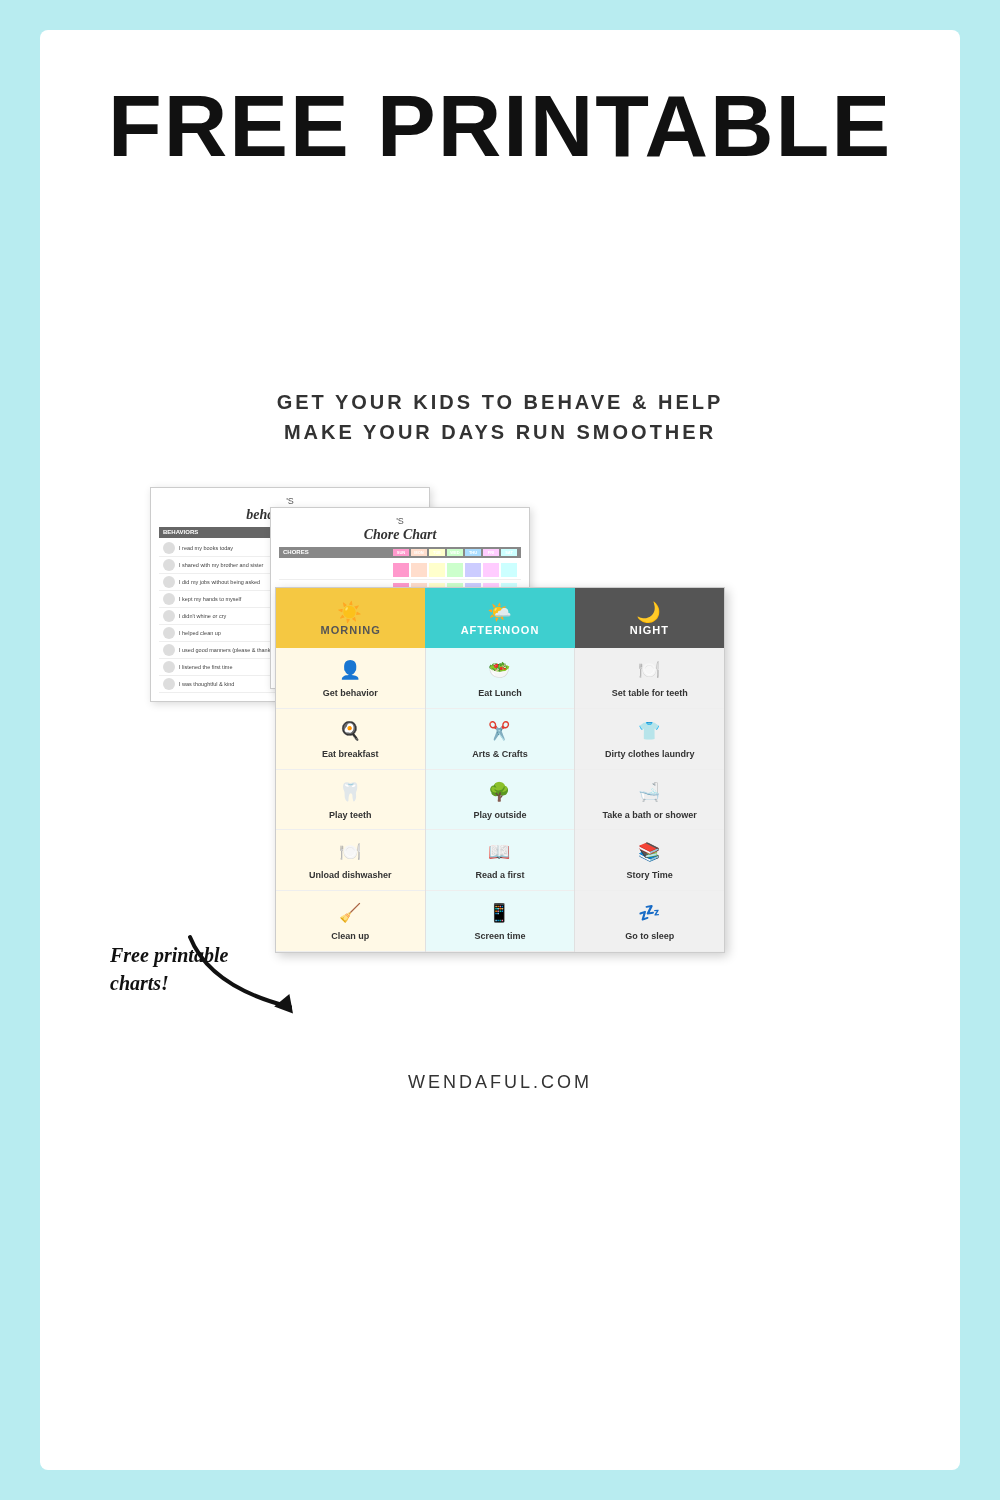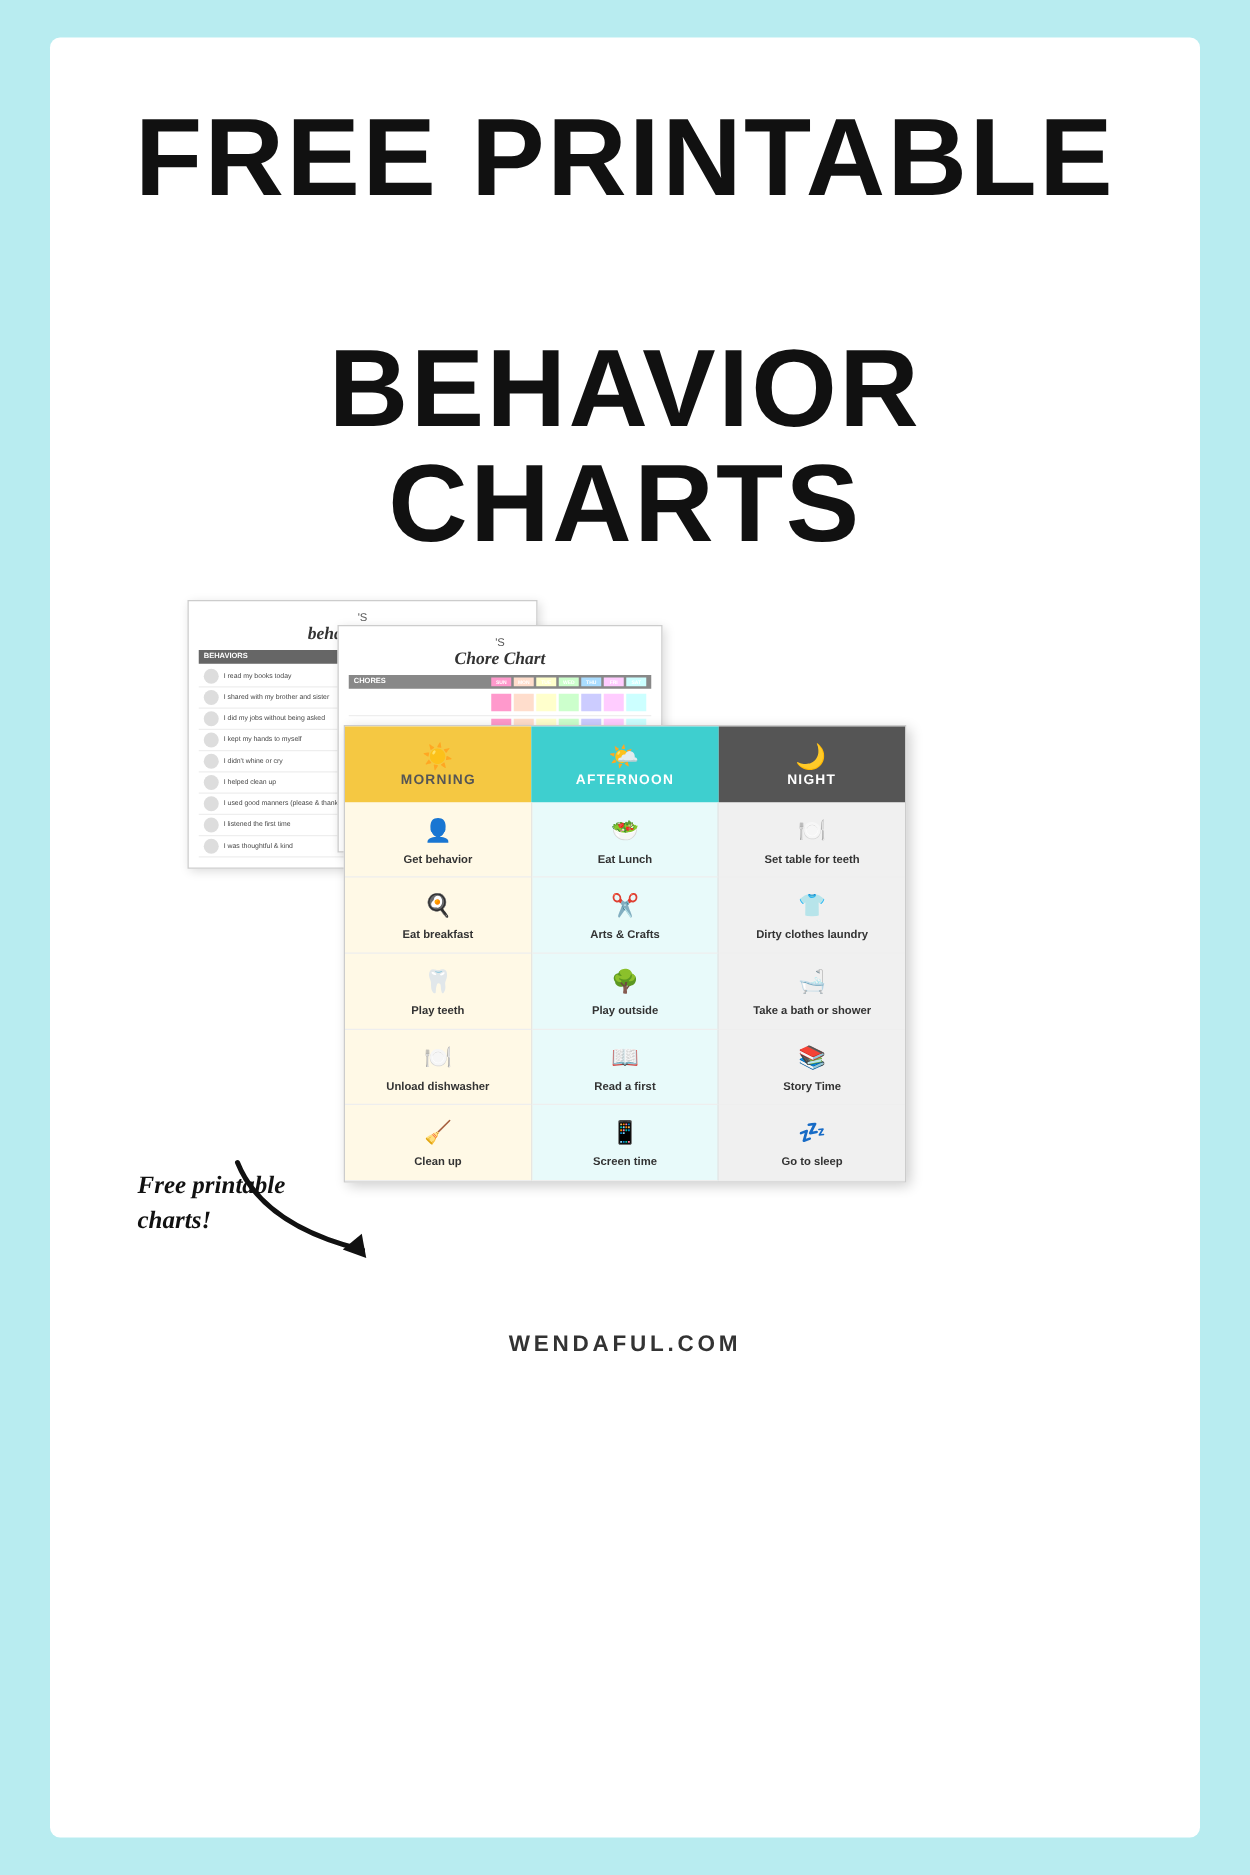--- a/index.html
+++ b/index.html
@@ -291,23 +291,26 @@
 
   </style>
 </head>
 <body>
 
 <div class="page-container">
 
   <h1 class="main-title">
     <span>FREE PRINTABLE</span><br>
     <br>
-    <span>BEHAVIOR CHARTS</span><br>
+    <br>
   </h1>
 
+  <p class="subtitle">
+    GET YOUR KIDS TO BEHAVE &amp; HELP<br>MAKE YOUR DAYS RUN SMOOTHER
+  </p>
 
   <div class="image-wrapper">
 
     <div class="behavior-chart" style="position:absolute; top:0; left:50px; width:280px; z-index:1;">
       <div class="behavior-chart-title-row">'S</div>
       <div class="behavior-chart-title">behavior Chart</div>
       <div class="behavior-chart-header">
         <span class="bch-behaviors">BEHAVIORS</span>
         <div class="bch-days">
           <span class="bch-day" style="background:#f9c;padding:1px;font-size:4px;">SUN</span>
@@ -620,15 +623,15 @@
       Free printable<br>charts!
     </div>
 
     <svg class="arrow-svg" style="position:absolute; bottom:20px; left:80px; z-index:10;" width="130" height="100" viewBox="0 0 130 100">
       <path d="M 10 10 Q 30 60 110 80" stroke="#111" stroke-width="4" fill="none" stroke-linecap="round"></path>
       <polygon points="105,68 115,85 95,85" fill="#111" transform="rotate(20, 110, 80)"></polygon>
     </svg>
 
   </div>
 
-  <div class="website-footer" style="margin-top:10px; padding: 15px 0; width:100%; text-align:center; font-size:18px; letter-spacing:3px; font-weight:700; color:#333;">WENDAFUL.COM</div>
+  <div class="website-footer" style="margin-top:10px; padding: 15px 0; width:100%; text-align:center; font-size:18px; letter-spacing:3px; font-weight:400; color:#333;">WENDAFUL.COM</div>
 
 </div>
 
 </body></html>

